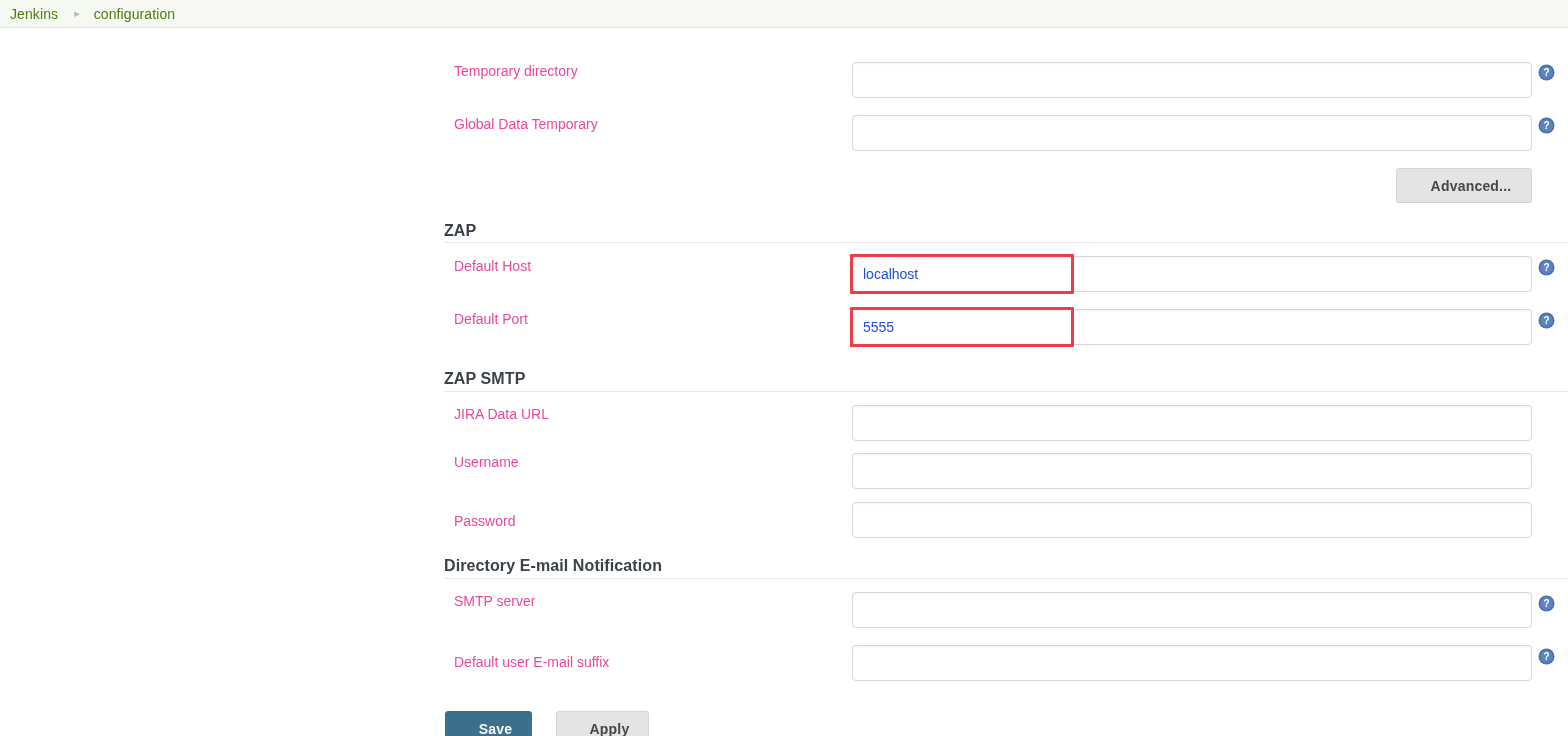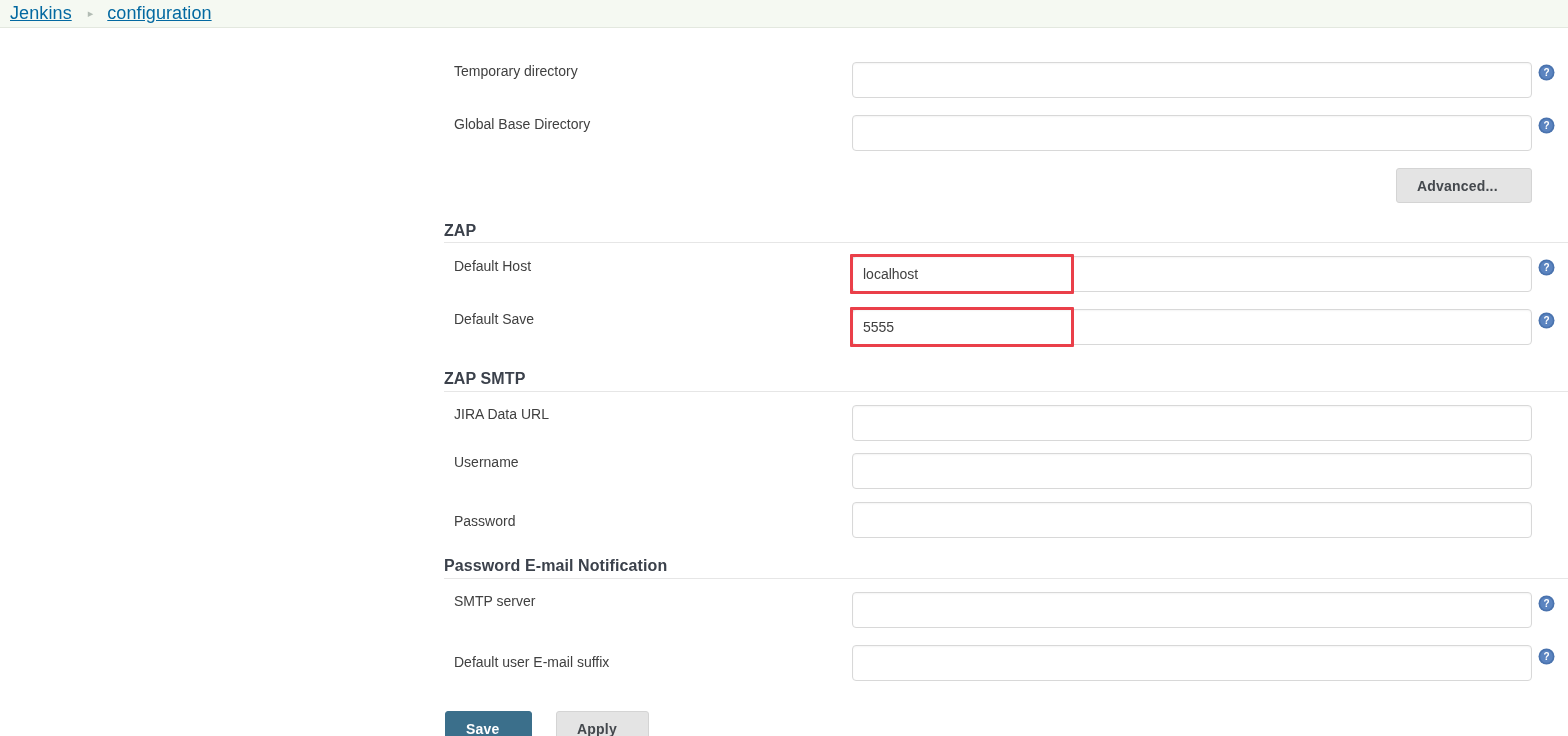--- a/index.html
+++ b/index.html
@@ -21,25 +21,24 @@
   .breadcrumb-bar {
     height: 28px;
     background: #f5f9f2;
     border-bottom: 1px solid #e3e8df;
     display: flex;
     align-items: center;
     padding: 0 0 0 10px;
     box-sizing: border-box;
   }
   .crumb {
-    font-size: 18px;
-    color: #0369a1;
+    font-size: 14px;
+    color: #4d7c0f;
     letter-spacing: .1px;
     white-space: nowrap;
-    text-decoration: underline;
   }
   .crumb-sep {
     margin: 0 14px 0 16px;
     color: #b2bcb4;
     font-size: 11px;
     line-height: 1;
   }
 
   
   .page {
@@ -51,37 +50,37 @@
   
   .row {
     position: absolute;
     left: 0;
     right: 0;
     height: 0;
   }
   .row-label {
     position: absolute;
     font-size: 14px;
-    color: #404040;
+    color: #ec4899;
     white-space: nowrap;
   }
 
   .field {
     position: absolute;
     left: 852px;
     width: 680px;
     height: 36px;
     box-sizing: border-box;
     background: #ffffff;
     border: 1px solid #d8d8d8;
     border-radius: 4px;
     box-shadow: inset 0 1px 2px rgba(0,0,0,.045);
     font-family: "Liberation Sans", sans-serif;
     font-size: 14px;
-    color: #404040;
+    color: #1d4ed8;
     padding: 0 10px;
     outline: none;
   }
   .field::placeholder { color: #b9c0c7; }
 
   
   .section-title {
     position: absolute;
     left: 444px;
     font-size: 16px;
@@ -111,21 +110,21 @@
   
   .btn {
     position: absolute;
     box-sizing: border-box;
     font-family: "Liberation Sans", sans-serif;
     font-size: 14px;
     font-weight: bold;
     letter-spacing: .2px;
     border-radius: 3px;
     cursor: pointer;
-    text-align: left;
+    text-align: center;
     padding-left: 20px;
   }
   .btn-grey {
     background: #e4e4e4;
     border: 1px solid #d4d4d4;
     color: #44484d;
   }
   .btn-primary {
     background: #3b6f8b;
     border: 1px solid #3b6f8b;
@@ -158,21 +157,21 @@
     <span class="help-icon" style="top:0px;">
       <svg width="17" height="17" viewBox="0 0 17 17">
         <circle cx="8.5" cy="8.5" r="8" fill="#4a73ae"></circle>
         <circle cx="8.5" cy="8.5" r="6.3" fill="#5b84c0"></circle>
         <text x="8.5" y="12.4" font-family="Liberation Sans, sans-serif" font-size="10" font-weight="bold" fill="#ffffff" text-anchor="middle">?</text>
       </svg>
     </span>
   </div>
 
   <div class="row" style="top:89px;">
-    <span class="row-label" style="left:454px; top:-1px;">Global Base Directory</span>
+    <span class="row-label" style="left:454px; top:-1px;">Global Data Temporary</span>
     <input class="field" type="text" style="top: -2px;" value="">
     <span class="help-icon" style="top:0px;">
       <svg width="17" height="17" viewBox="0 0 17 17">
         <circle cx="8.5" cy="8.5" r="8" fill="#4a73ae"></circle>
         <circle cx="8.5" cy="8.5" r="6.3" fill="#5b84c0"></circle>
         <text x="8.5" y="12.4" font-family="Liberation Sans, sans-serif" font-size="10" font-weight="bold" fill="#ffffff" text-anchor="middle">?</text>
       </svg>
     </span>
   </div>
 
@@ -187,21 +186,21 @@
     <span class="help-icon" style="top:1px;">
       <svg width="17" height="17" viewBox="0 0 17 17">
         <circle cx="8.5" cy="8.5" r="8" fill="#4a73ae"></circle>
         <circle cx="8.5" cy="8.5" r="6.3" fill="#5b84c0"></circle>
         <text x="8.5" y="12.4" font-family="Liberation Sans, sans-serif" font-size="10" font-weight="bold" fill="#ffffff" text-anchor="middle">?</text>
       </svg>
     </span>
   </div>
 
   <div class="row" style="top:283px;">
-    <span class="row-label" style="left:454px; top:0px;">Default Save</span>
+    <span class="row-label" style="left:454px; top:0px;">Default Port</span>
     <input class="field" type="text" style="top: -2px;" value="5555">
     <span class="help-icon" style="top:1px;">
       <svg width="17" height="17" viewBox="0 0 17 17">
         <circle cx="8.5" cy="8.5" r="8" fill="#4a73ae"></circle>
         <circle cx="8.5" cy="8.5" r="6.3" fill="#5b84c0"></circle>
         <text x="8.5" y="12.4" font-family="Liberation Sans, sans-serif" font-size="10" font-weight="bold" fill="#ffffff" text-anchor="middle">?</text>
       </svg>
     </span>
   </div>
 
@@ -216,21 +215,21 @@
   <div class="row" style="top:426px;">
     <span class="row-label" style="left:454px; top:0px;">Username</span>
     <input class="field" type="text" style="top: -1px;" value="">
   </div>
 
   <div class="row" style="top:475px;">
     <span class="row-label" style="left:454px; top:10px;">Password</span>
     <input class="field" type="password" style="top: -1px;" value="">
   </div>
 
-  <div class="section-title" style="top:529px;">Password E-mail Notification</div>
+  <div class="section-title" style="top:529px;">Directory E-mail Notification</div>
   <div class="section-rule" style="top:550px;"></div>
 
   <div class="row" style="top:565px;">
     <span class="row-label" style="left:454px; top:0px;">SMTP server</span>
     <input class="field" type="text" style="top: -1px;" value="">
     <span class="help-icon" style="top:2px;">
       <svg width="17" height="17" viewBox="0 0 17 17">
         <circle cx="8.5" cy="8.5" r="8" fill="#4a73ae"></circle>
         <circle cx="8.5" cy="8.5" r="6.3" fill="#5b84c0"></circle>
         <text x="8.5" y="12.4" font-family="Liberation Sans, sans-serif" font-size="10" font-weight="bold" fill="#ffffff" text-anchor="middle">?</text>

